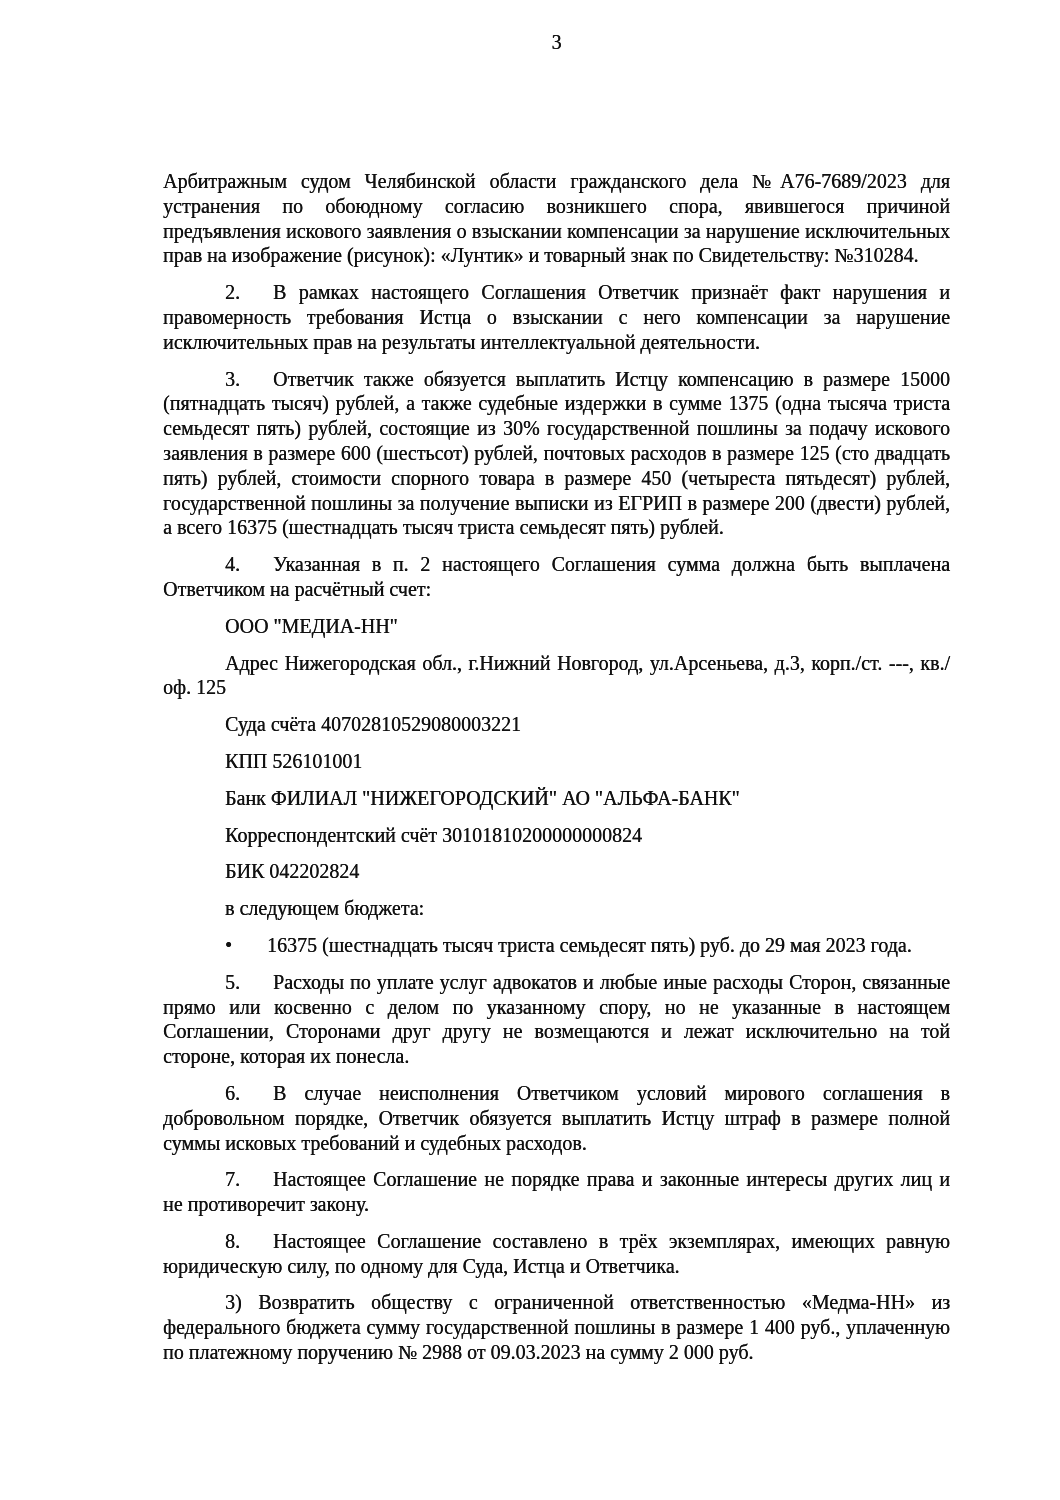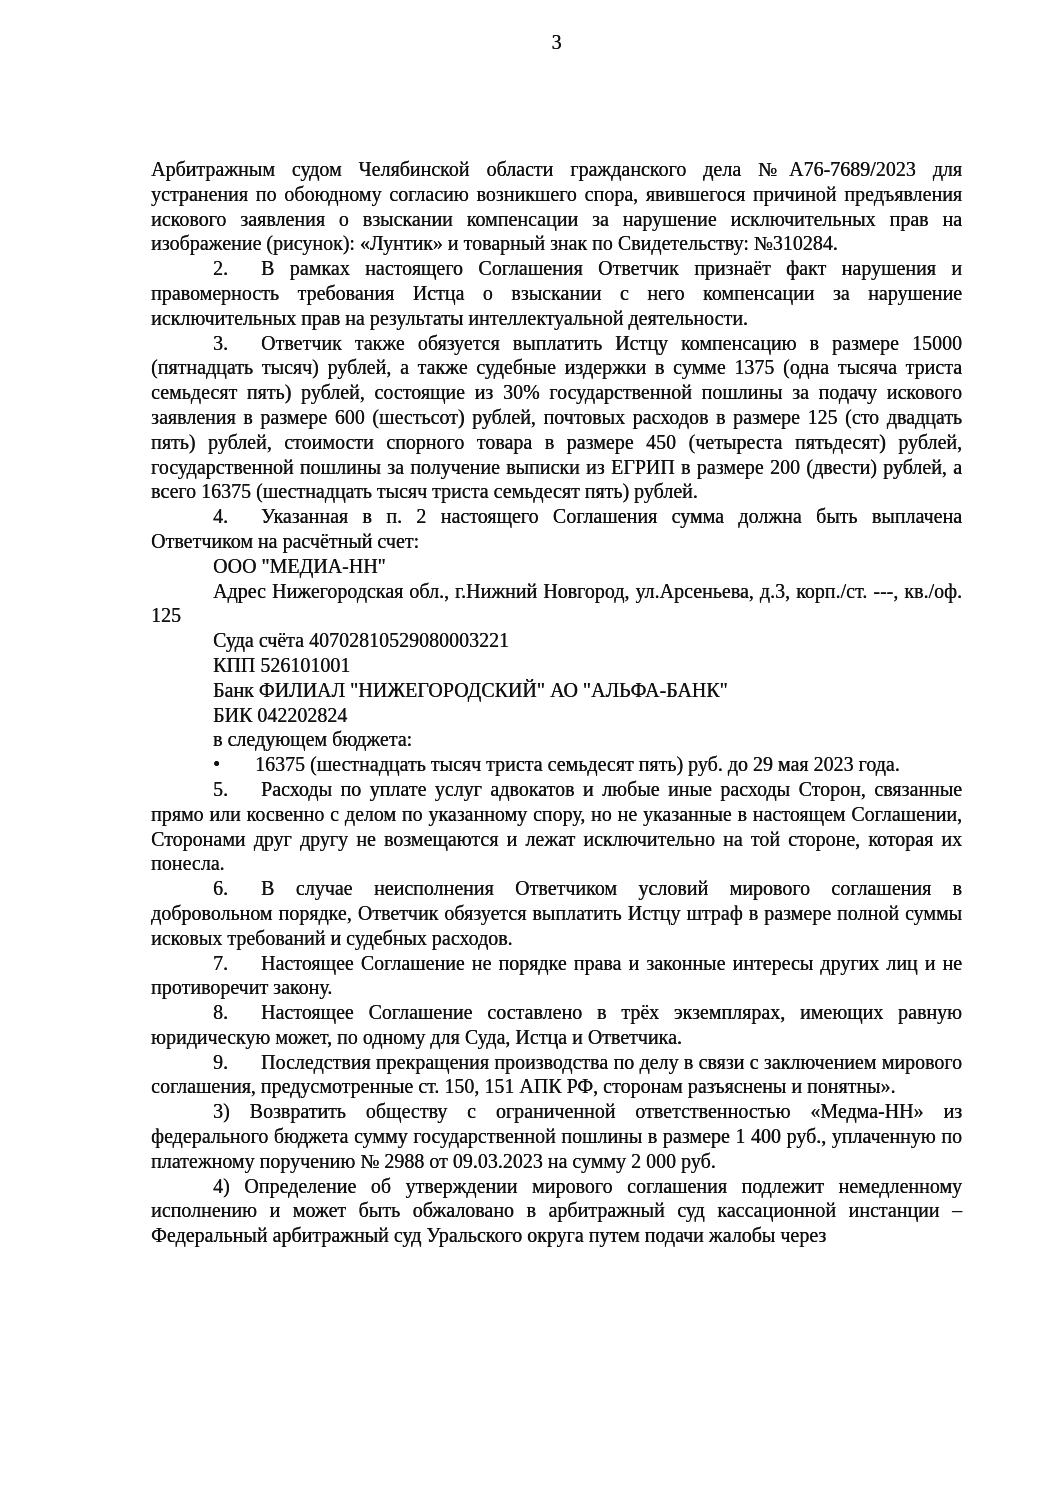--- a/index.html
+++ b/index.html
@@ -29,21 +29,21 @@
   .content {
     position: absolute;
     top: 157px;
     left: 151px;
     width: 811px;
     font-size: 20px;
     line-height: 24.8px;
     text-shadow: 0.3px 0 0 currentColor;
   }
   .para {
-    margin: 0;
+    margin: 12px;
     padding: 0;
     text-align: justify;
     text-indent: 62px;
   }
   .para.plain {
     text-indent: 0;
   }
   .para.detail {
     text-align: left;
   }
@@ -64,24 +64,23 @@
   <div class="content">
       <p class="para plain"><span>Арбитражным судом Челябинской области гражданского дела №А76-7689/2023 для устранения по обоюдному согласию возникшего спора, явившегося причиной предъявления искового заявления о взыскании компенсации за нарушение исключительных прав на изображение (рисунок): «Лунтик» и товарный знак по Свидетельству: №310284.</span></p>
       <p class="para numbered"><span class="num">2.</span><span>В рамках настоящего Соглашения Ответчик признаёт факт нарушения и правомерность требования Истца о взыскании с него компенсации за нарушение исключительных прав на результаты интеллектуальной деятельности.</span></p>
       <p class="para numbered"><span class="num">3.</span><span>Ответчик также обязуется выплатить Истцу компенсацию в размере 15000 (пятнадцать тысяч) рублей, а также судебные издержки в сумме 1375 (одна тысяча триста семьдесят пять) рублей, состоящие из 30% государственной пошлины за подачу искового заявления в размере 600 (шестьсот) рублей, почтовых расходов в размере 125 (сто двадцать пять) рублей, стоимости спорного товара в размере 450 (четыреста пятьдесят) рублей, государственной пошлины за получение выписки из ЕГРИП в размере 200 (двести) рублей, а всего 16375 (шестнадцать тысяч триста семьдесят пять) рублей.</span></p>
       <p class="para numbered"><span class="num">4.</span><span>Указанная в п. 2 настоящего Соглашения сумма должна быть выплачена Ответчиком на расчётный счет:</span></p>
       <p class="para detail"><span>ООО "МЕДИА-НН"</span></p>
       <p class="para indent"><span>Адрес Нижегородская обл., г.Нижний Новгород, ул.Арсеньева, д.3, корп./ст. ---, кв./оф. 125</span></p>
       <p class="para detail"><span>Суда счёта 40702810529080003221</span></p>
       <p class="para detail"><span>КПП 526101001</span></p>
       <p class="para detail"><span>Банк ФИЛИАЛ "НИЖЕГОРОДСКИЙ" АО "АЛЬФА-БАНК"</span></p>
+      <p class="para detail"><span>Корреспондентский счёт 30101810200000000824</span></p>
       <p class="para detail"><span>БИК 042202824</span></p>
       <p class="para detail"><span>в следующем бюджета:</span></p>
       <p class="para bullet"><span class="num">•</span><span>16375 (шестнадцать тысяч триста семьдесят пять) руб. до 29 мая 2023 года.</span></p>
       <p class="para numbered"><span class="num">5.</span><span>Расходы по уплате услуг адвокатов и любые иные расходы Сторон, связанные прямо или косвенно с делом по указанному спору, но не указанные в настоящем Соглашении, Сторонами друг другу не возмещаются и лежат исключительно на той стороне, которая их понесла.</span></p>
       <p class="para numbered"><span class="num">6.</span><span>В случае неисполнения Ответчиком условий мирового соглашения в добровольном порядке, Ответчик обязуется выплатить Истцу штраф в размере полной суммы исковых требований и судебных расходов.</span></p>
       <p class="para numbered"><span class="num">7.</span><span>Настоящее Соглашение не порядке права и законные интересы других лиц и не противоречит закону.</span></p>
-      <p class="para numbered"><span class="num">8.</span><span>Настоящее Соглашение составлено в трёх экземплярах, имеющих равную юридическую может, по одному для Суда, Истца и Ответчика.</span></p>
-      <p class="para numbered"><span class="num">9.</span><span>Последствия прекращения производства по делу в связи с заключением мирового соглашения, предусмотренные ст. 150, 151 АПК РФ, сторонам разъяснены и понятны».</span></p>
+      <p class="para numbered"><span class="num">8.</span><span>Настоящее Соглашение составлено в трёх экземплярах, имеющих равную юридическую силу, по одному для Суда, Истца и Ответчика.</span></p>
       <p class="para indent"><span>3) Возвратить обществу с ограниченной ответственностью «Медма-НН» из федерального бюджета сумму государственной пошлины в размере 1 400 руб., уплаченную по платежному поручению № 2988 от 09.03.2023 на сумму 2 000 руб.</span></p>
-      <p class="para indent"><span>4) Определение об утверждении мирового соглашения подлежит немедленному исполнению и может быть обжаловано в арбитражный суд кассационной инстанции – Федеральный арбитражный суд Уральского округа путем подачи жалобы через</span></p>
     </div>
 </div>
 
 </body></html>

